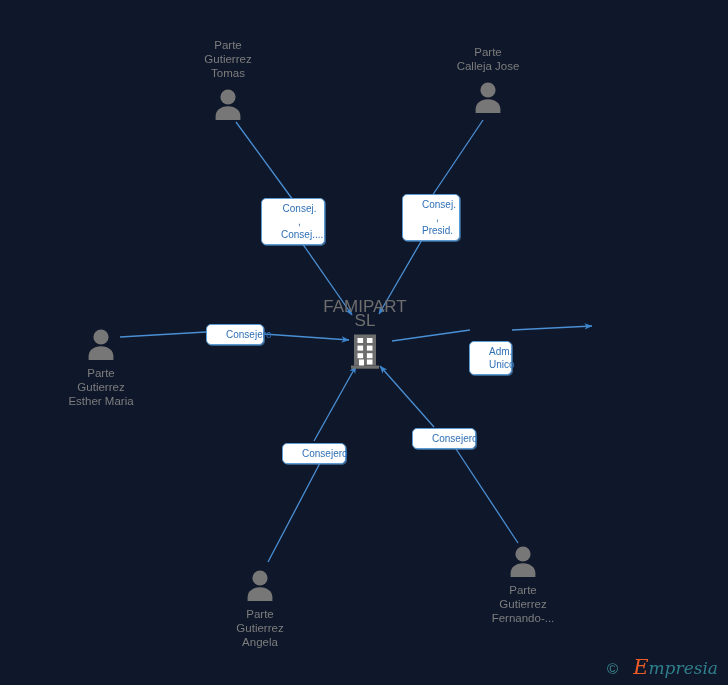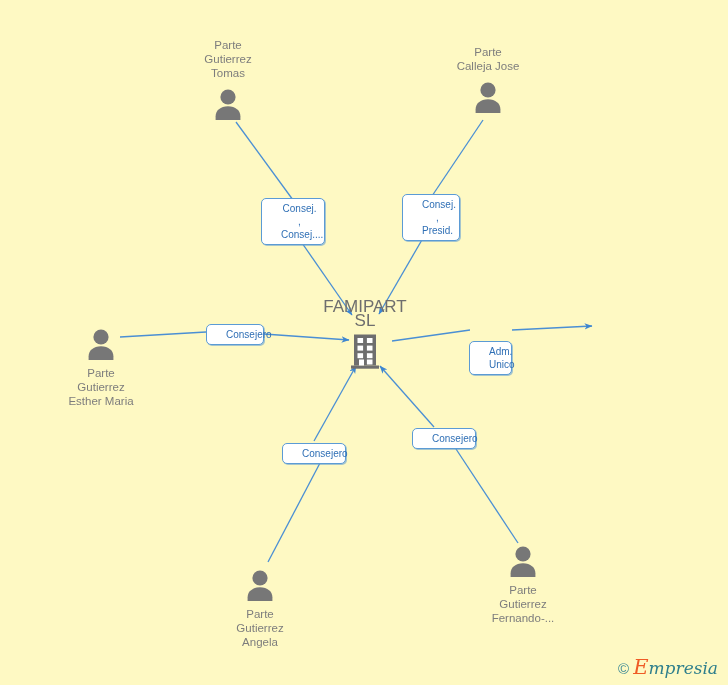--- a/index.html
+++ b/index.html
@@ -7,21 +7,21 @@
     padding: 0;
     background: #ffffff;
   }
   body {
     font-family: "Liberation Sans", sans-serif;
   }
   #canvas {
     position: relative;
     width: 728px;
     height: 685px;
-    background: #fef9c3;
+    background: #0f172a;
     overflow: hidden;
   }
   #edges {
     position: absolute;
     left: 0;
     top: 0;
     width: 728px;
     height: 685px;
   }
   .node {
@@ -75,20 +75,21 @@
     color: #3f8c96;
     font-size: 15px;
     line-height: 15px;
   }
   .wm-text {
     font-family: "DejaVu Serif", serif;
     font-style: italic;
     font-size: 17px;
     color: #2f7f8c;
     line-height: 17px;
+    margin-left: 11px;
   }
   .wm-text .wm-e {
     color: #ef5b25;
     font-size: 21px;
   }
 </style>
 </head>
 <body>
 
 <div id="canvas">

